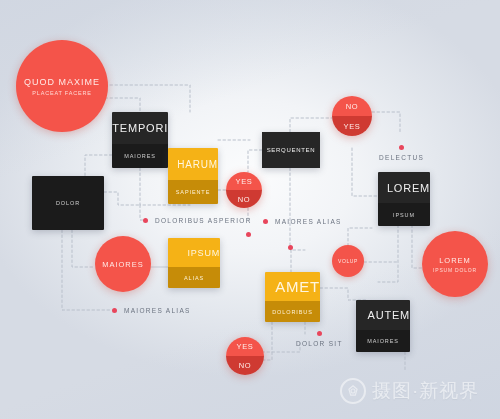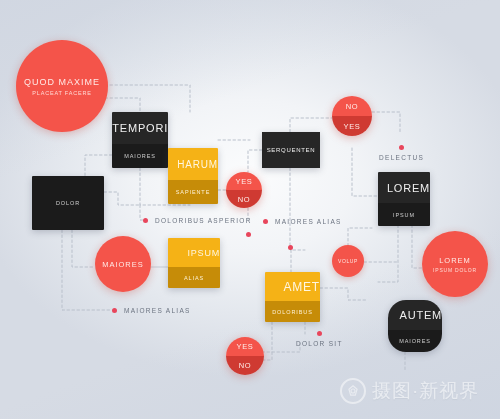--- a/index.html
+++ b/index.html
@@ -305,28 +305,28 @@
     </div>
   </div>
 
   <div class="node circlenode" style="left:422px; top:231px; width:66px; height:66px;">
     <span class="ctitle" style="font-size:7.5px;">LOREM</span>
     <span class="csub" style="font-size:5px; margin-top:2px;">IPSUM DOLOR</span>
   </div>
 
   <div class="node boxnode yellow" style="left:265px; top:272px; width:55px; height:50px;">
     <div class="top">
-      <span class="title" style="font-size:12px;">AMET</span>
+      <span class="title" style="font-size:15px;">AMET</span>
     </div>
     <div class="bot">
       <span class="sub">DOLORIBUS</span>
     </div>
   </div>
 
-  <div class="node boxnode dark" style="left:388px; top:300px; width:54px; height:52px;border-radius:18px;">
+  <div class="node boxnode dark" style="left:356px; top:300px; width:54px; height:52px;">
     <div class="top">
       <span class="title">AUTEM</span>
     </div>
     <div class="bot">
       <span class="sub">MAIORES</span>
     </div>
   </div>
 
   <div class="node smallcircle" style="left:332px; top:245px; width:32px; height:32px;">
     <span>VOLUP</span>

